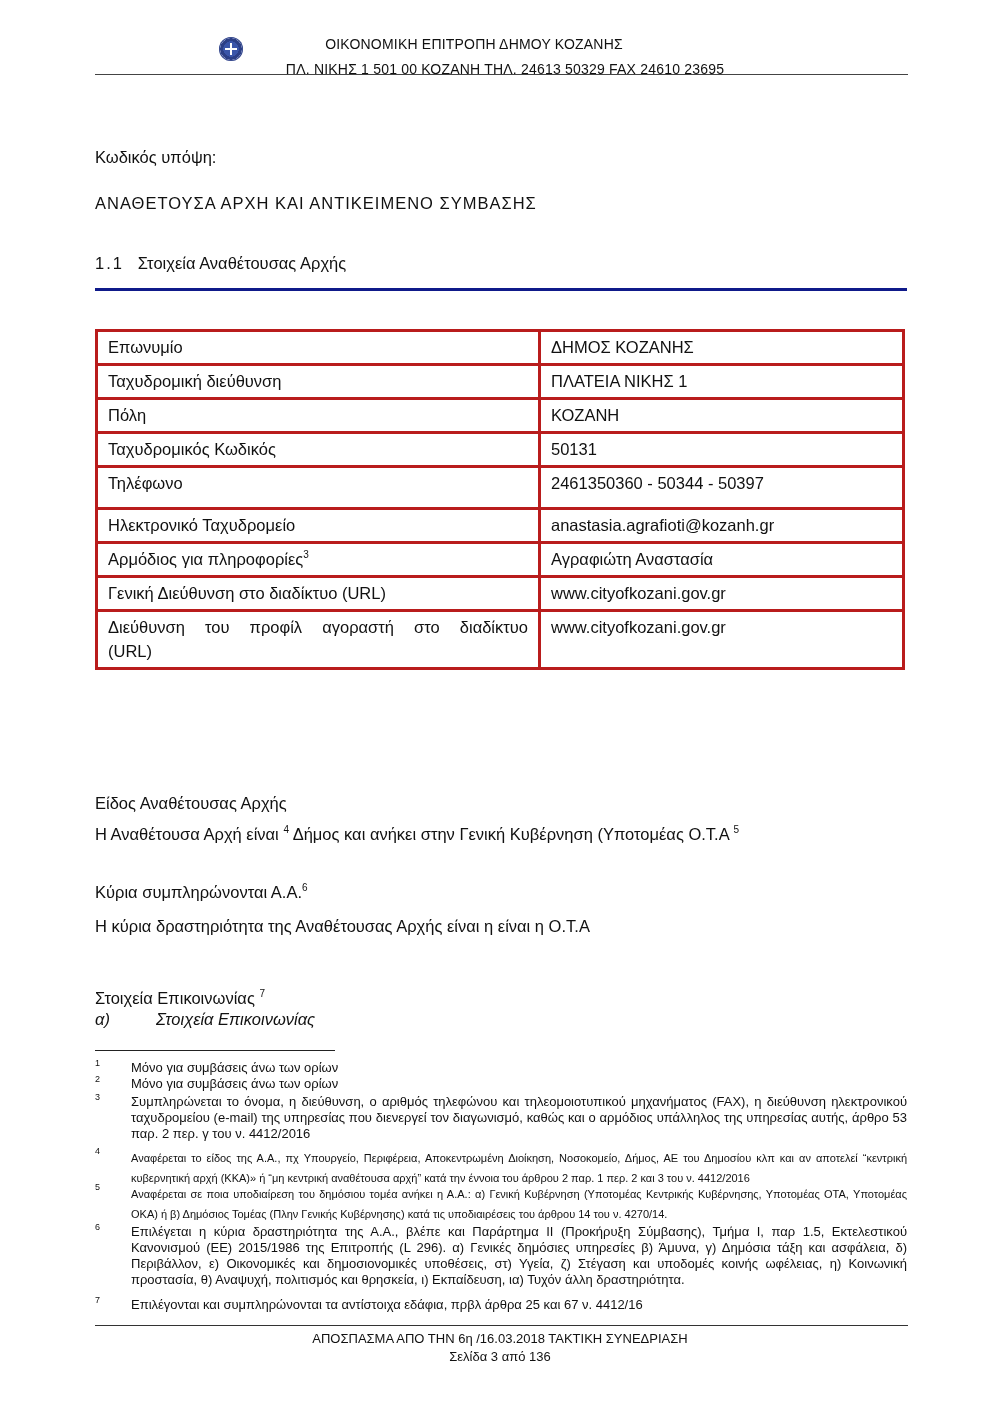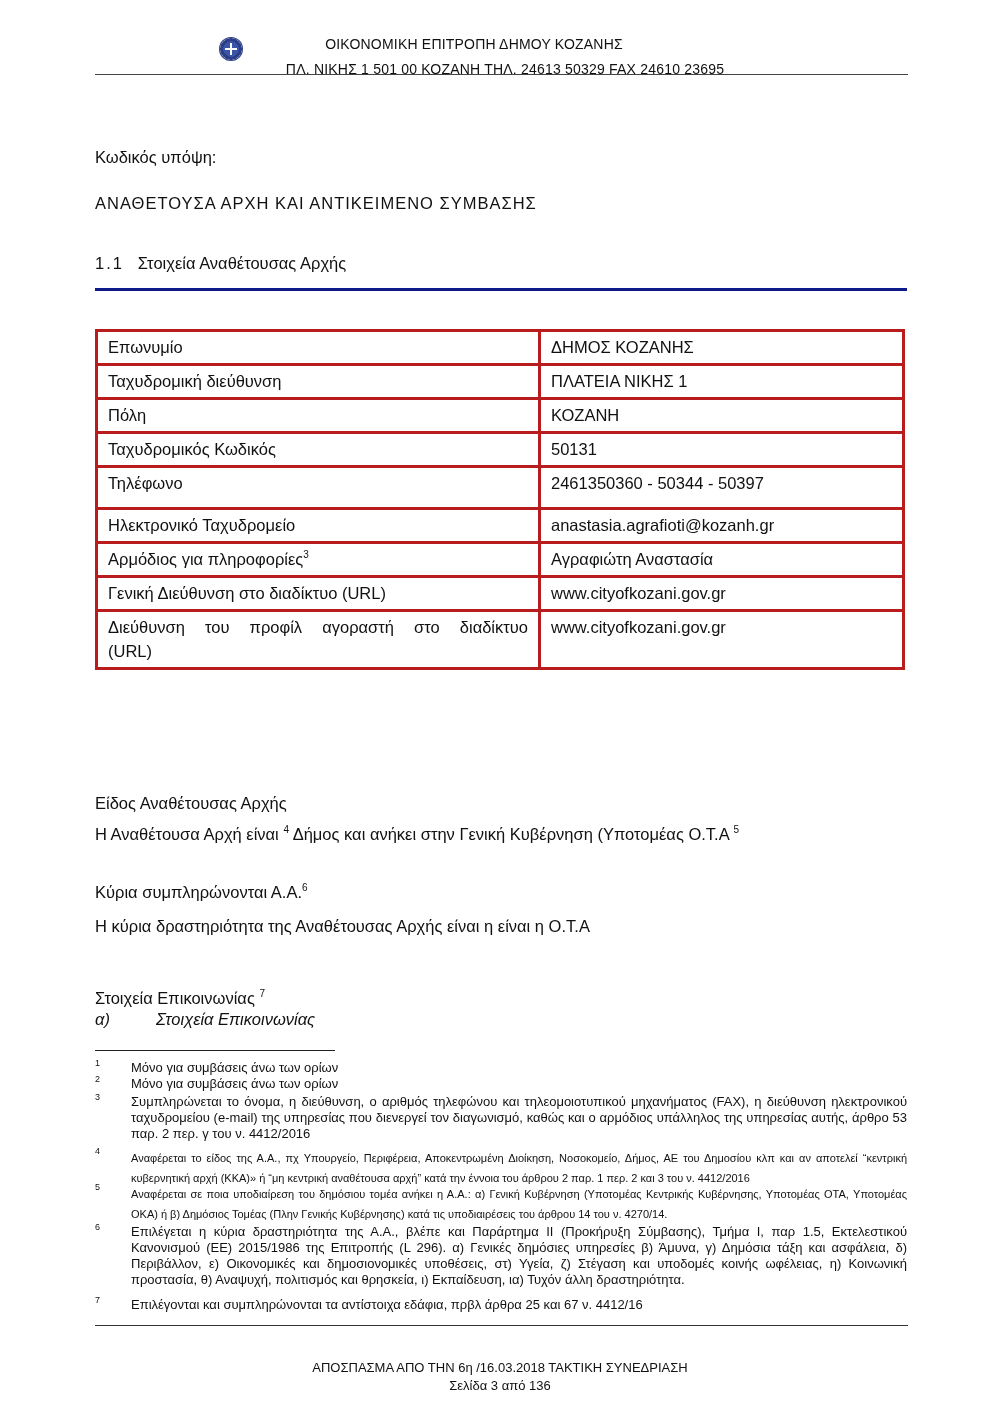--- a/index.html
+++ b/index.html
@@ -19,21 +19,21 @@
   .sec-line { left:95px; top:288px; width:812px; height:3px; background:#0f1a8a; }
   table.info { position:absolute; left:95px; top:329px; width:810px; border-collapse:collapse; font-size:16.5px; }
   table.info td { border:3px solid #b91c1c; padding:3px 10px 4px 10px; vertical-align:top; line-height:24px; }
   table.info td.k { width:420px; }
   sup { font-size:10px; vertical-align:7px; line-height:0; }
   .fn-sep { left:95px; top:1050px; width:240px; height:1px; background:#222; }
   .fn-num { position:absolute; left:95px; font-size:9px; }
   .fn { position:absolute; left:131px; width:776px; font-size:13px; line-height:16px; text-align:justify; }
   .fn.small { font-size:11px; line-height:20px; }
   .foot-line { left:95px; top:1325px; width:813px; height:1px; background:#333; }
-  .foot { left:0; width:1000px; text-align:center; font-size:13px;margin-top:29px; }
+  .foot { left:0; width:1000px; text-align:center; font-size:13px; }
 </style>
 </head>
 <body>
 
 <div class="abs logo"></div>
 <div class="abs hdr hdr1">ΟΙΚΟΝΟΜΙΚΗ ΕΠΙΤΡΟΠΗ ΔΗΜΟΥ ΚΟΖΑΝΗΣ</div>
 <div class="abs hdr hdr2">ΠΛ. ΝΙΚΗΣ 1 501 00 ΚΟΖΑΝΗ ΤΗΛ. 24613 50329 FAX 24610 23695</div>
 <div class="abs hdr-line"></div>
 
 <div class="abs p" style="top:148px;">Κωδικός υπόψη:</div>

